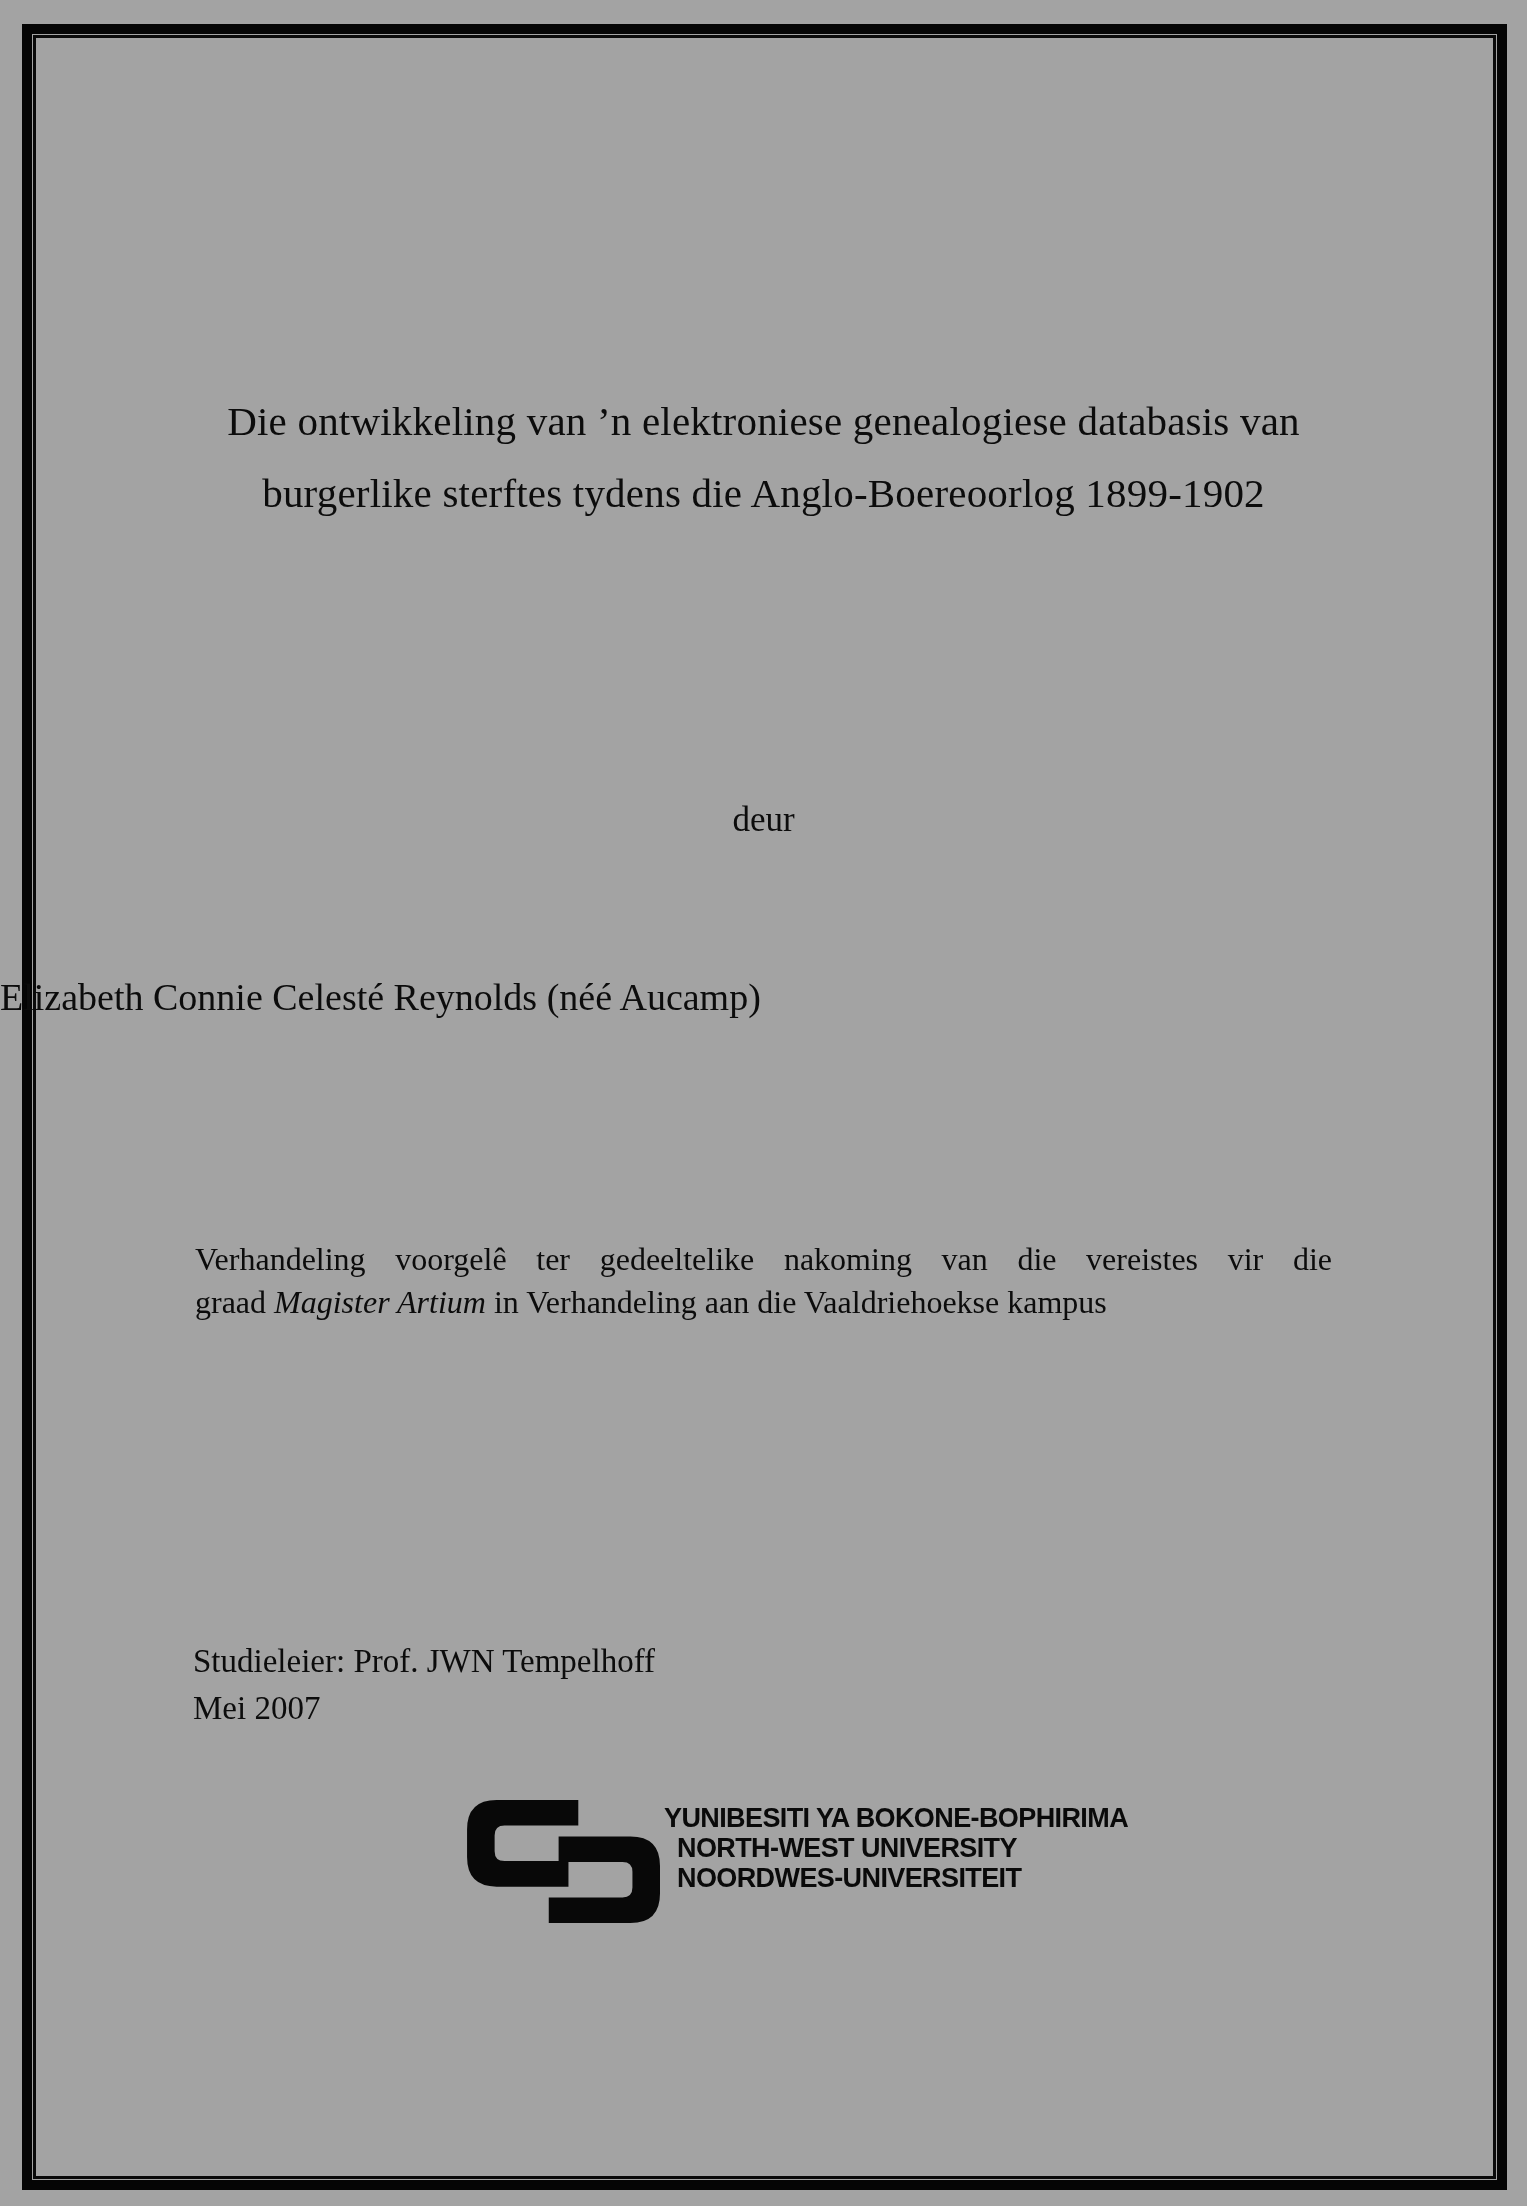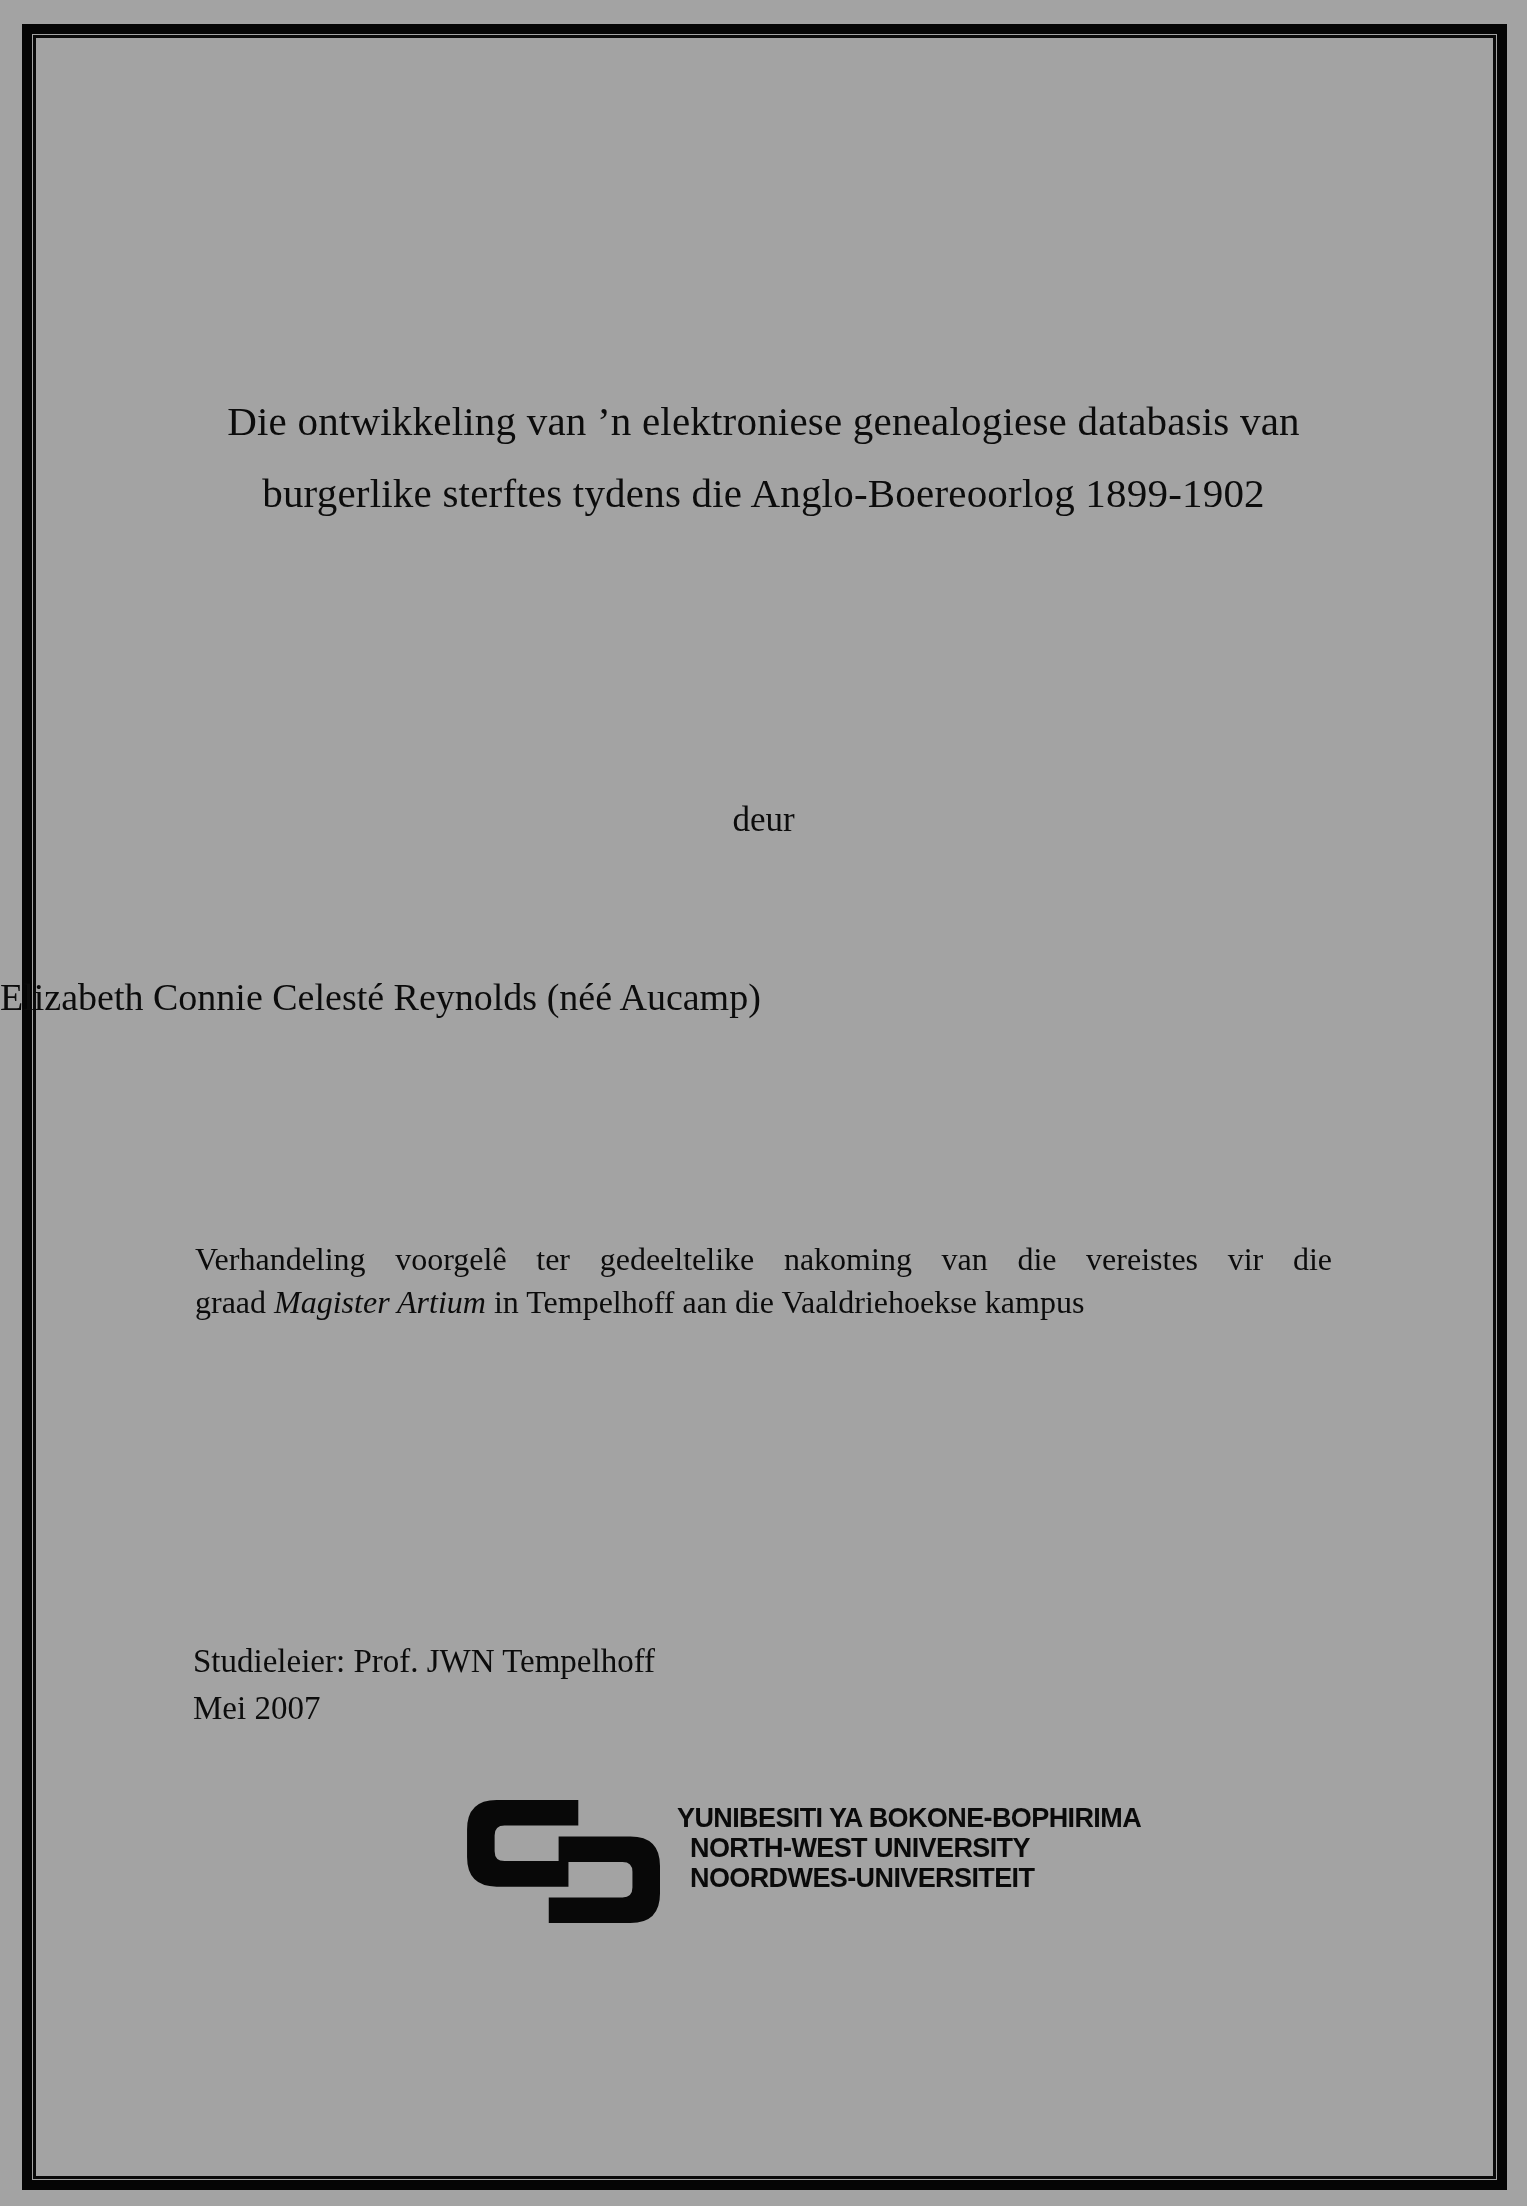--- a/index.html
+++ b/index.html
@@ -90,21 +90,20 @@
     top: 1800px;
     display: flex;
     align-items: flex-start;
   }
   .logo-mark {
     width: 197px;
     height: 126px;
     flex: 0 0 auto;
   }
   .logo-text {
-    margin-left: 13px;
     margin-top: 3px;
     font-family: "Liberation Sans", "DejaVu Sans", sans-serif;
     font-weight: 700;
     font-size: 27px;
     line-height: 30px;
     letter-spacing: -0.6px;
     color: #0a0a0a;
     white-space: nowrap;
   }
   .logo-text .indent {
@@ -124,21 +123,21 @@
     <div>Die ontwikkeling van ’n elektroniese genealogiese databasis van</div>
     <div>burgerlike sterftes tydens die Anglo-Boereoorlog 1899-1902</div>
   </div>
 
   <div class="byline">deur</div>
 
   <div class="author">Elizabeth Connie Celesté Reynolds (néé Aucamp)</div>
 
   <div class="statement">
     <div class="justified">Verhandeling voorgelê ter gedeeltelike nakoming van die vereistes vir die</div>
-    <div><span>graad </span><em>Magister Artium</em><span> in Tempelhoff aan die Vaaldriehoekse kampus</span></div>
+    <div><span>graad </span><em>Magister Artium</em><span> in Verhandeling aan die Vaaldriehoekse kampus</span></div>
   </div>
 
   <div class="supervisor-block">
     <div>Studieleier: Prof. JWN Tempelhoff</div>
     <div>Mei 2007</div>
   </div>
 
   <div class="logo">
     <svg class="logo-mark" viewBox="0 0 200 128" xmlns="http://www.w3.org/2000/svg" aria-hidden="true">
       <path fill="#080808" d="M 113 0 H 30 Q 0 0 0 30 V 58 Q 0 88 30 88 H 103 V 62 H 38 Q 28 62 28 52 V 36 Q 28 26 38 26 H 113 Z"></path>

